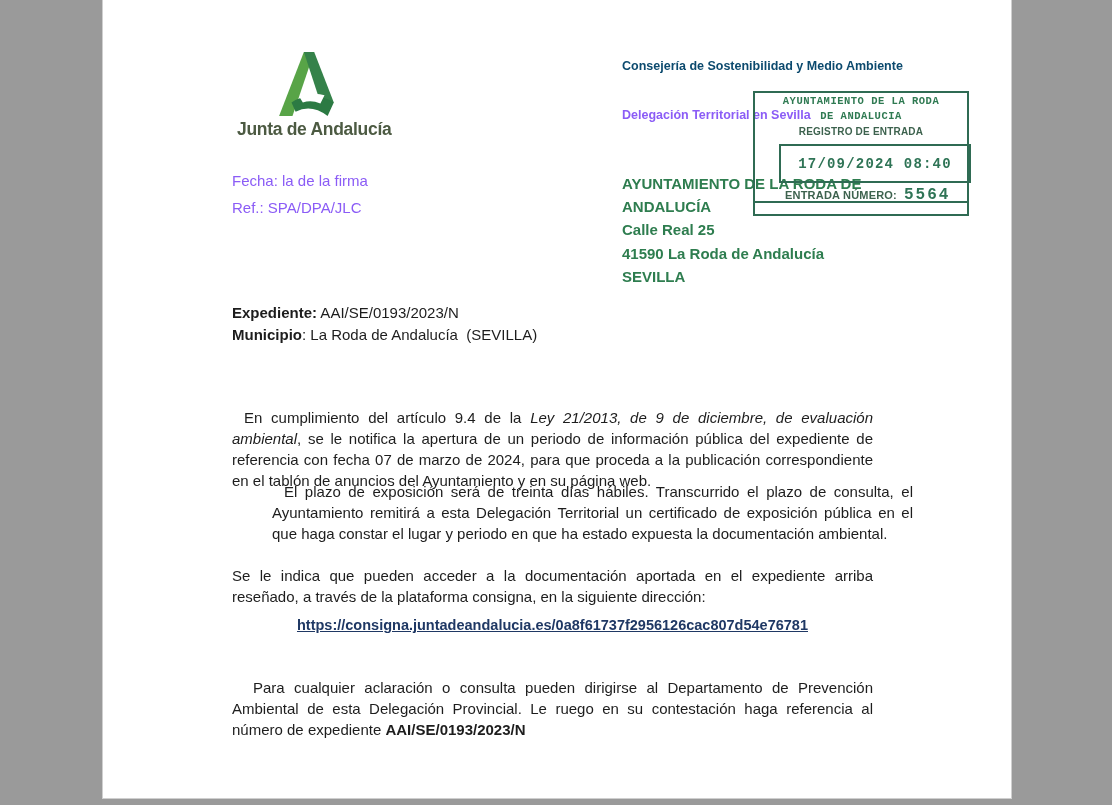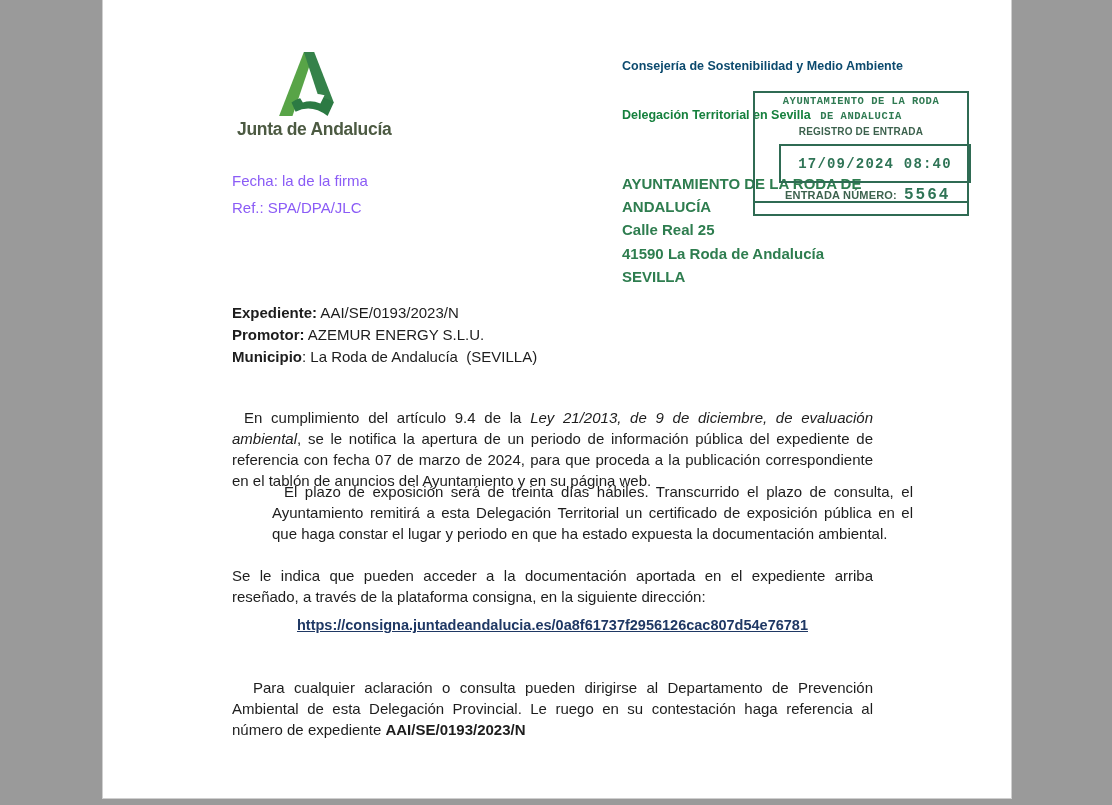--- a/index.html
+++ b/index.html
@@ -38,21 +38,21 @@
     white-space: nowrap;
   }
   
   .org-line1 {
     position: absolute; left: 519px; top: 59px;
     font-size: 12.5px; font-weight: 700; color: #0c4a6e;
     white-space: nowrap;
   }
   .org-line2 {
     position: absolute; left: 519px; top: 108px;
-    font-size: 12.5px; font-weight: 700; color: #15803d;
+    font-size: 12.5px; font-weight: 700; color: #8b5cf6;
     white-space: nowrap;
   }
   
   .stamp {
     position: absolute; left: 650px; top: 91px;
     width: 216px; height: 125px;
     border: 2px solid #2f6b53;
     background: transparent;
     z-index: 5;
   }
@@ -188,21 +188,20 @@
       </div>
       <div class="stamp-entry-row">
         <span class="stamp-entry-label">ENTRADA NÚMERO:</span>
         <span class="stamp-entry-number">5564</span>
       </div>
       <div class="stamp-footer-line"></div>
     </div>
 
     <div class="case">
       <div class="row"><span class="lbl">Expediente:</span><span> AAI/SE/0193/2023/N</span></div>
-      <div class="row"><span class="lbl">Promotor:</span><span> AZEMUR ENERGY S.L.U.</span></div>
       <div class="row"><span class="lbl">Municipio</span><span>: La Roda de Andalucía  (SEVILLA)</span></div>
     </div>
 
     <div class="para p1"><span>En cumplimiento del artículo 9.4 de la </span><span class="italic">Ley 21/2013, de 9 de diciembre, de evaluación ambiental</span><span>, se le notifica la apertura de un periodo de información pública del expediente de referencia con fecha 07 de marzo de 2024, para que proceda a la publicación correspondiente en el tablón de anuncios del Ayuntamiento y en su página web.</span></div>
 
     <div class="para p2">El plazo de exposición será de treinta días hábiles. Transcurrido el plazo de consulta, el Ayuntamiento remitirá a esta Delegación Territorial un certificado de exposición pública en el que haga constar el lugar y periodo en que ha estado expuesta la documentación ambiental.</div>
 
     <div class="para p3">Se le indica que pueden acceder a la documentación aportada en el expediente arriba reseñado, a través de la plataforma consigna, en la siguiente dirección:</div>
 
     <div class="link-row">

